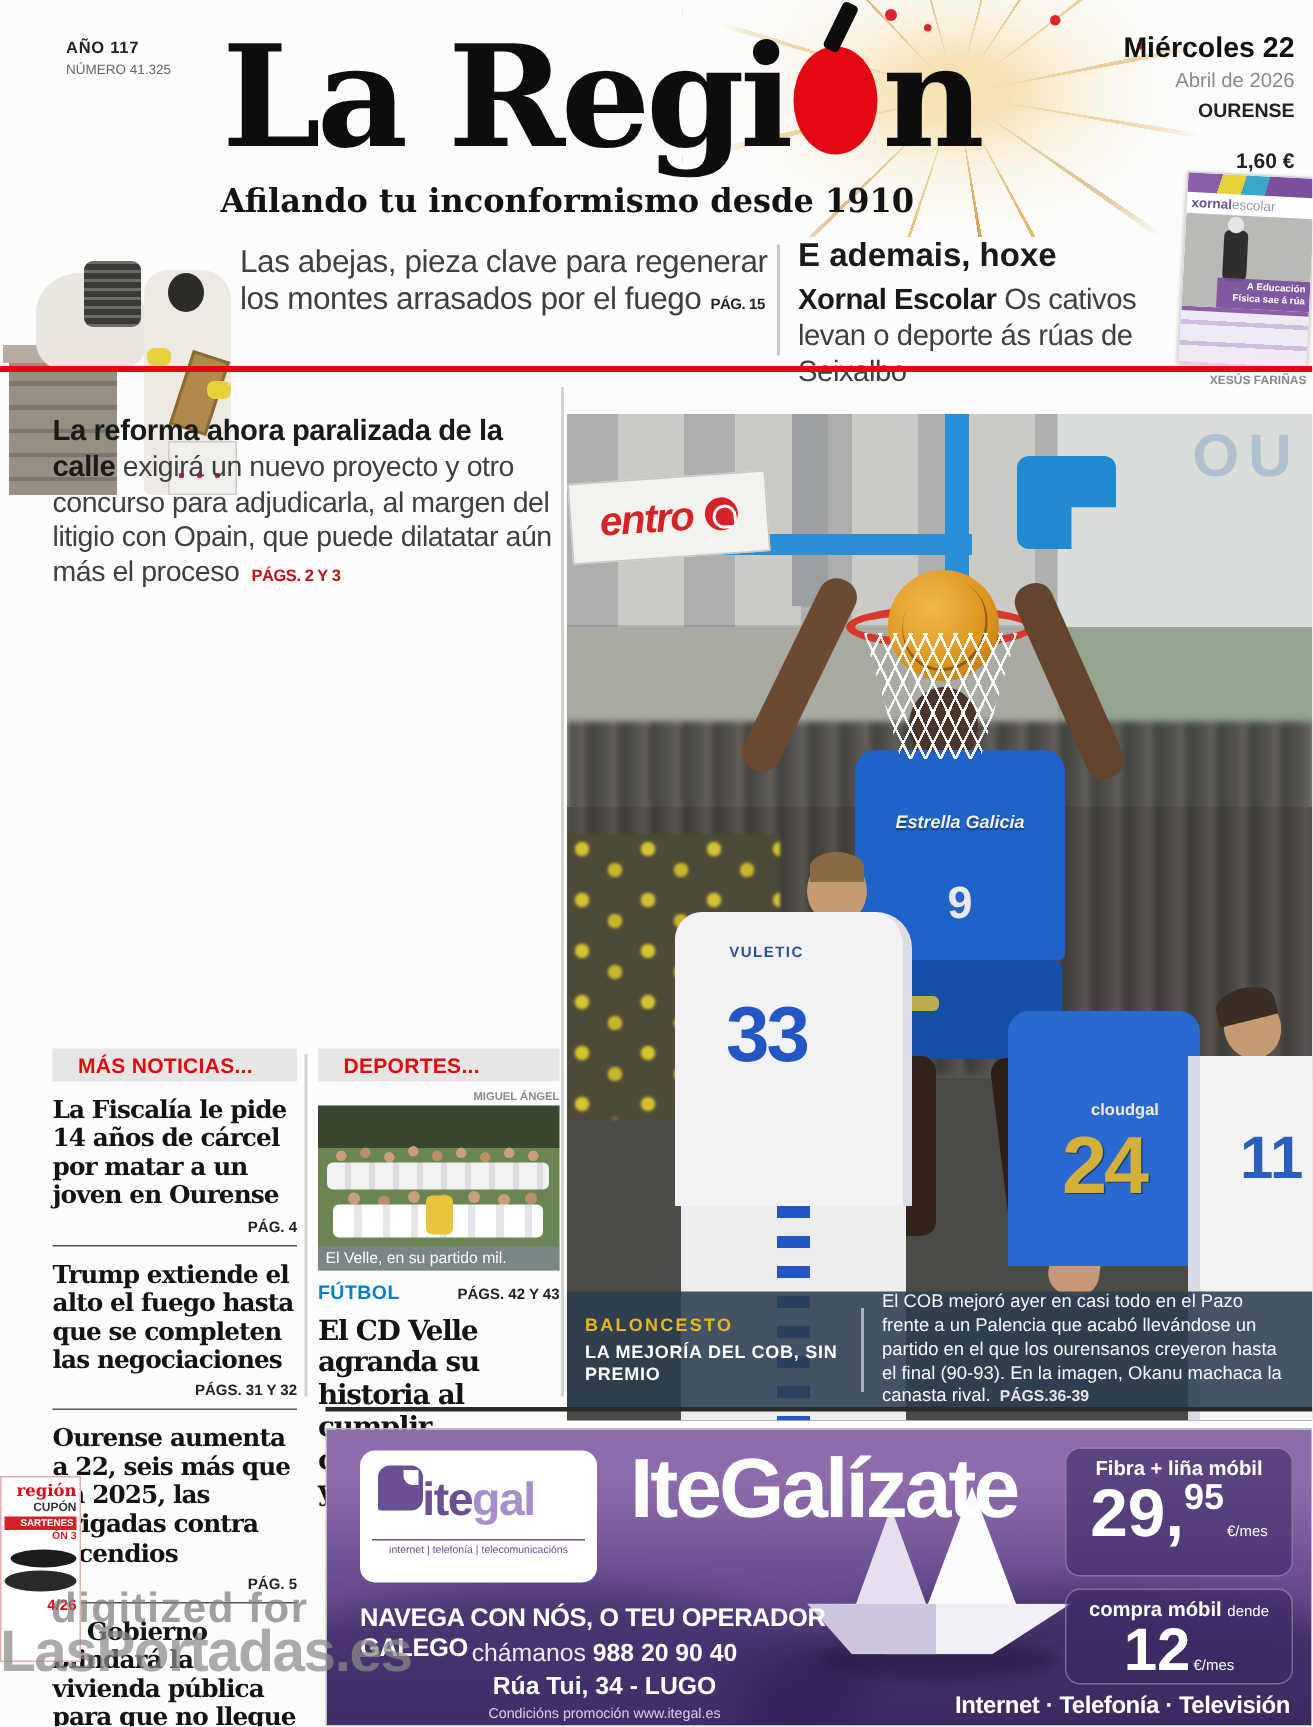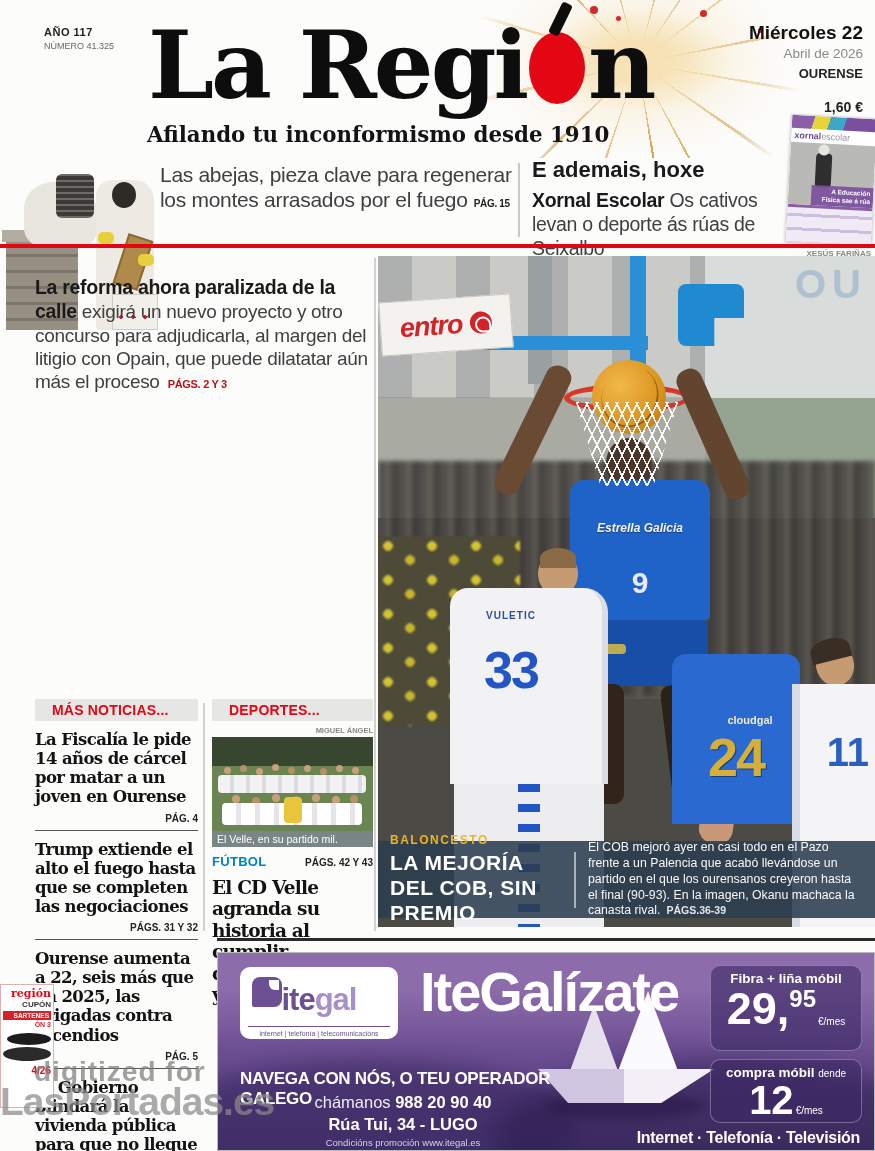--- a/index.html
+++ b/index.html
@@ -129,21 +129,21 @@
   .dep-caption { position:absolute; left:0; right:0; bottom:0; padding:2px 5px; background:rgba(125,135,148,.78);
                  color:#fff; font-size:10.5px; }
   .dep-kickrow { display:flex; justify-content:space-between; align-items:baseline; margin-top:7px; }
   .dep-kicker { color:#0082c8; font-weight:bold; font-size:13px; letter-spacing:.3px; }
   .dep-pages { font-size:10px; font-weight:bold; color:#222; }
   .dep-headline { font-family:"DejaVu Serif", serif; font-weight:bold; font-size:18.5px; line-height:1.16;
                   color:#131313; letter-spacing:-.8px; margin-top:8px; }
 
   
   .photo-credit { position:absolute; top:249px; right:4px; font-size:8px; font-weight:bold; color:#8a8a8a; z-index:6; }
-  .photo { position:absolute; left:378px; top:256px; width:497px; height:671px; overflow:hidden; z-index:4;
+  .photo { position:absolute; left:378px; top:276px; width:497px; height:671px; overflow:hidden; z-index:4;
            background:linear-gradient(180deg, #c9c8c2 0 21%, #a9aba3 21% 39%, #59564f 39% 66%, #4c4a45 66% 100%); }
   .ph-glass { position:absolute; right:0; top:0; width:170px; height:142px; background:#d8dcda; }
   .ph-glass-letters { position:absolute; right:8px; top:6px; font-size:40px; font-weight:bold; color:rgba(100,140,190,.35); letter-spacing:6px; }
   .ph-windows { position:absolute; left:0; top:0; width:330px; height:142px;
     background:repeating-linear-gradient(90deg, rgba(120,130,134,.35) 0 34px, rgba(205,210,210,.25) 34px 78px); }
   .ph-green { position:absolute; right:0; top:142px; width:170px; height:120px; background:#8fa28c; opacity:.8; }
   .ph-crowd { position:absolute; left:0; top:205px; width:497px; height:235px; filter:blur(2px);
     background:repeating-linear-gradient(90deg, #4a4744 0 7px, #5b5751 7px 13px, #3d3b38 13px 21px); opacity:.9; }
   .ph-seats { position:absolute; left:0; top:280px; width:142px; height:190px; background:#4e4a38;
     background-image:radial-gradient(circle 5px at 10px 10px, #d4c431 92%, transparent), radial-gradient(circle 5px at 32px 24px, #c7b72c 92%, transparent);
@@ -205,34 +205,34 @@
 
   .ph-head-fr { position:absolute; left:438px; top:388px; width:38px; height:42px; background:#c79b72; border-radius:50%; transform:rotate(-14deg); }
   .ph-head-fr::before { content:""; position:absolute; left:-2px; top:-6px; width:40px; height:22px; background:#3a2e24; border-radius:50% 50% 0 0; }
   .ph-jersey-fr { position:absolute; left:414px; top:428px; width:83px; height:243px; background:#f4f4f6; border-left:8px solid #d8dce6; }
   .ph-num-fr { position:absolute; right:6px; top:46px; color:#2a5fc0; font-size:40px; font-weight:bold; }
 
   .ph-caption { position:absolute; left:0; right:0; bottom:9px; height:77px; background:rgba(44,62,80,.88); z-index:6;
                 display:flex; align-items:center; padding:8px 12px; color:#fff; }
   .ph-cap-left { width:172px; flex:none; }
   .ph-kicker { color:#eab61e; font-size:12px; font-weight:bold; letter-spacing:1.5px; }
-  .ph-cap-title { font-size:21px; font-weight:bold; letter-spacing:.5px; line-height:1.18; margin-top:4px; }
+  .ph-cap-title { font-size:12px; font-weight:bold; letter-spacing:.5px; line-height:1.18; margin-top:4px; }
   .ph-cap-div { width:2px; height:56px; background:rgba(255,255,255,.55); margin:0 12px; flex:none; }
   .ph-cap-text { font-size:12.3px; line-height:1.3; color:rgba(255,255,255,.96); }
   .ph-cap-pages { font-size:10.5px; font-weight:bold; color:#e4e6ea; margin-left:6px; }
 
   
   .ad-rule { position:absolute; left:217px; top:938px; width:658px; height:3px; background:#2a2a2a; z-index:5; }
   .ad { position:absolute; left:217px; top:952px; width:658px; height:199px; z-index:5; overflow:hidden;
         background:linear-gradient(180deg, #8d6cab 0 18%, #6d4f93 48%, #4e3a75 100%); border:1px solid #bbb; }
   .ad-wave1 { position:absolute; left:-60px; bottom:-40px; width:420px; height:130px; background:rgba(52,36,92,.55);
               border-radius:50%; filter:blur(10px); }
   .ad-wave2 { position:absolute; right:-80px; bottom:-60px; width:460px; height:150px; background:rgba(40,26,74,.5);
               border-radius:50%; filter:blur(12px); }
-  .ad-logo-box { position:absolute; left:22px; top:14px; width:158px; height:72px; background:#fff; border-radius:10px;
+  .ad-logo-box { position:absolute; left:22px; top:14px; width:158px; height:88px; background:#fff; border-radius:10px;
                  padding:10px 8px 4px; text-align:center; }
   .ad-logo-icon { position:absolute; left:12px; top:10px; width:30px; height:30px; background:#6d4f93; border-radius:8px 8px 8px 2px; }
   .ad-logo-icon::before { content:""; position:absolute; right:3px; top:3px; width:10px; height:10px; background:#fff; border-radius:0 0 0 6px; }
   .ad-logo-text { font-size:31px; font-weight:bold; color:#6d4f93; letter-spacing:-1px; line-height:1.5; }
   .ad-logo-text i { font-style:normal; color:#a98fc9; }
   .ad-logo-sub { border-top:1px solid #6d4f93; margin-top:2px; padding-top:3px; font-size:7px; color:#6d4f93; }
   .ad-headline { position:absolute; left:202px; top:6px; color:#fff; font-size:56px; font-weight:bold; letter-spacing:-2px; }
   .ad-slogan { position:absolute; left:22px; top:116px; width:330px; color:#fff; font-size:17px; font-weight:bold; letter-spacing:-.3px; }
   .ad-phone { position:absolute; left:40px; top:140px; width:290px; text-align:center; color:#efe9f6; font-size:16.5px; }
   .ad-phone b { color:#fff; }

